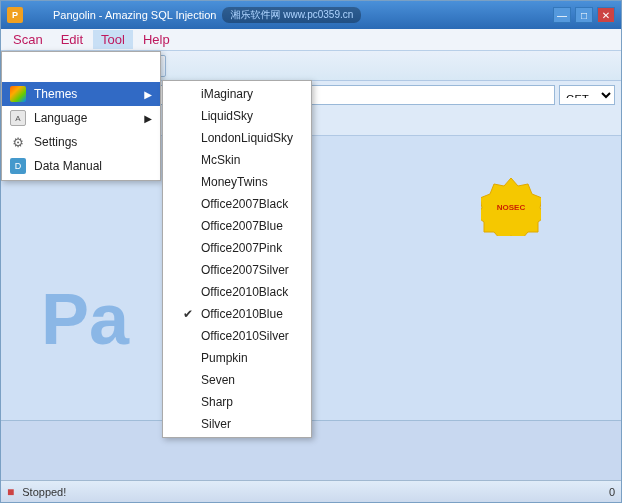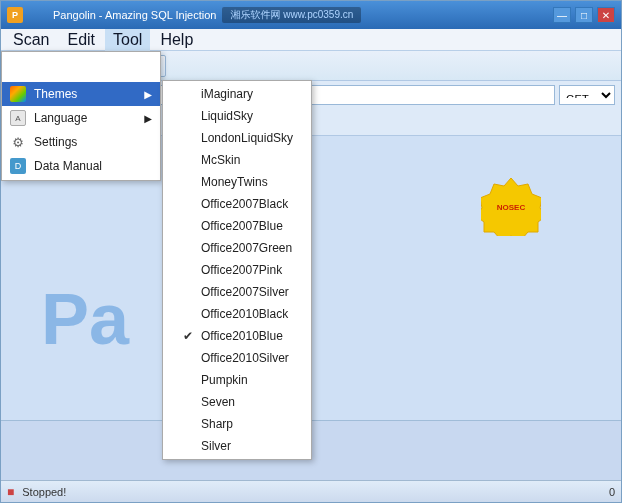--- a/index.html
+++ b/index.html
@@ -42,21 +42,21 @@
       align-items: center;
       justify-content: center;
       font-size: 9px;
       color: white;
       font-weight: bold;
     }
     .title-text { font-size: 11px; margin-left: 24px; }
     .title-watermark {
       background: rgba(0,0,0,0.3);
       padding: 1px 8px;
-      border-radius: 2px;
+      border-radius: 7px;
       font-size: 10px;
       color: #aed4ff;
     }
     .title-controls { display: flex; gap: 4px; }
     .title-btn {
       width: 18px; height: 16px;
       background: #5599dd;
       border: 1px solid #3377bb;
       color: white;
       font-size: 10px;
@@ -72,22 +72,22 @@
       display: flex;
       align-items: center;
       padding: 0 4px;
       border-bottom: 1px solid #b8cfe8;
       flex-shrink: 0;
       gap: 2px;
     }
     .menu-item {
       padding: 2px 8px;
       cursor: pointer;
-      font-size: 16px;
-      color: #0f172a;
+      font-size: 13px;
+      color: #be185d;
     }
     .menu-item:hover, .menu-item.active {
       background: #c8dff5;
     }
 
     
     .toolbar {
       background: linear-gradient(to bottom, #e8f0fa, #d8e8f5);
       height: 30px;
       display: flex;
@@ -400,24 +400,20 @@
           <div class="submenu-item">
             <span class="check-icon unchecked"> </span>
             <span>Office2007Black</span>
           </div>
           <div class="submenu-item">
             <span class="check-icon unchecked"> </span>
             <span>Office2007Blue</span>
           </div>
           <div class="submenu-item">
             <span class="check-icon unchecked"> </span>
-            <span>Office2007Green</span>
-          </div>
-          <div class="submenu-item">
-            <span class="check-icon unchecked"> </span>
             <span>Office2007Pink</span>
           </div>
           <div class="submenu-item">
             <span class="check-icon unchecked"> </span>
             <span>Office2007Silver</span>
           </div>
           <div class="submenu-item">
             <span class="check-icon unchecked"> </span>
             <span>Office2010Black</span>
           </div>

